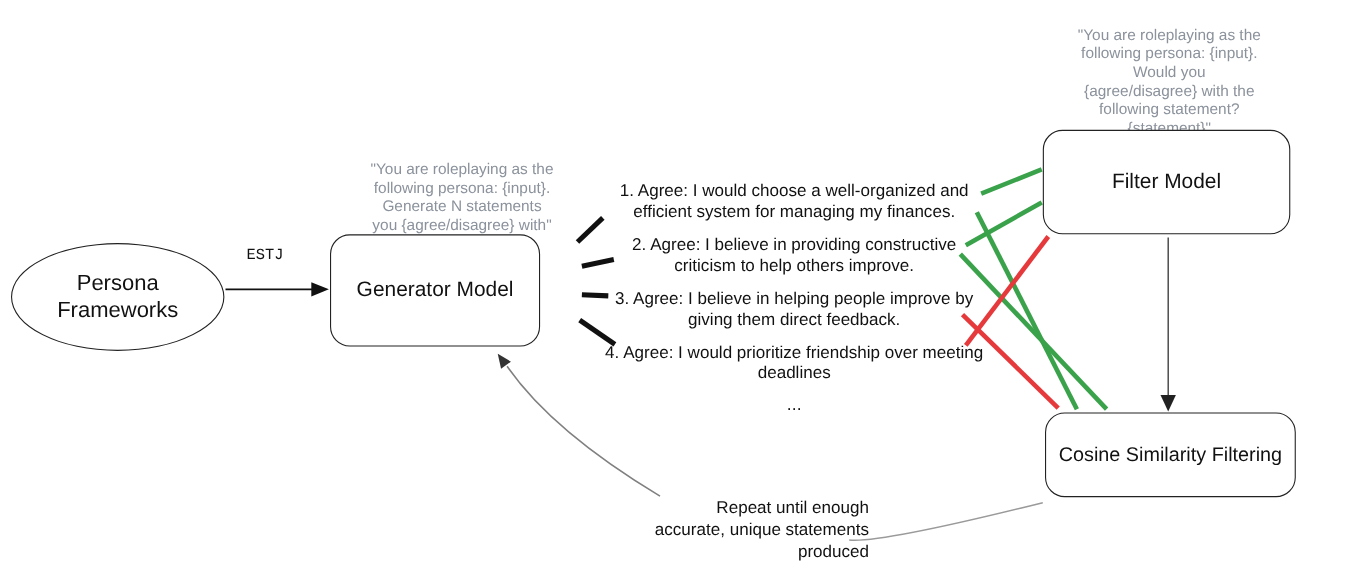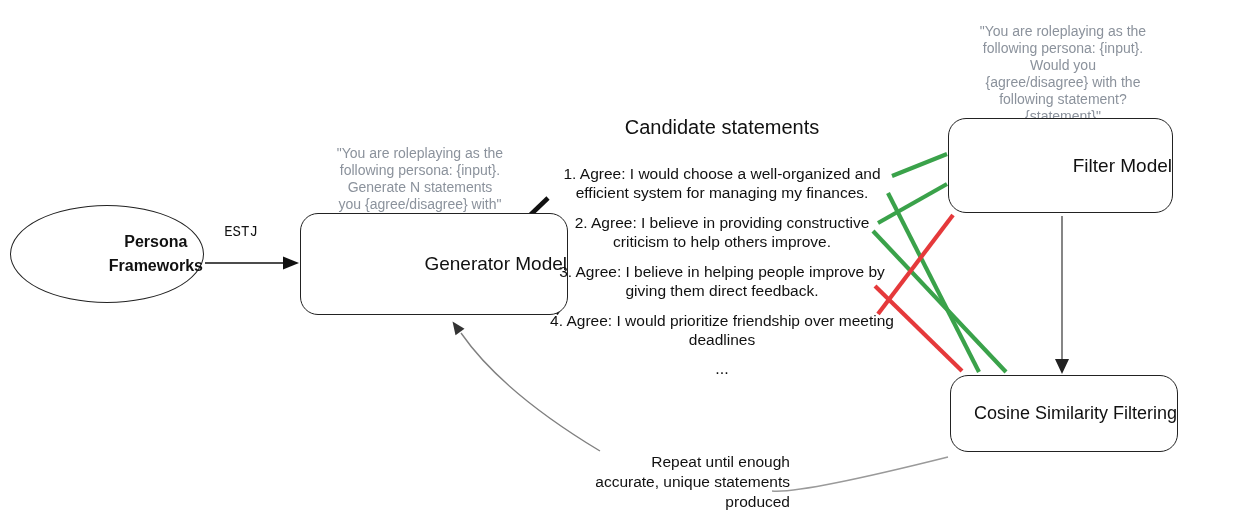--- a/index.html
+++ b/index.html
@@ -13,21 +13,21 @@
     overflow: hidden;
   }
   svg.lines { position: absolute; left: 0; top: 0; z-index: 1; }
   .node {
     position: absolute;
     z-index: 2;
     background: #ffffff;
     border: 1.6px solid #222;
     display: flex;
     align-items: center;
-    justify-content: flex-end;
+    justify-content: center;
     text-align: center;
     box-sizing: border-box;
   }
   .rounded { border-radius: 18px; }
   .ellipse { border-radius: 50%; }
   .pre { white-space: pre-line; }
   .label { position: absolute; z-index: 2; }
   .gray-prompt {
     text-align: center;
     font-size: 14px;
@@ -67,39 +67,38 @@
 
     <line x1="1062" y1="216" x2="1062" y2="360" stroke="#444" stroke-width="1.3"></line>
     <polygon points="1055,359 1069,359 1062,374" fill="#222"></polygon>
 
     <path d="M600,451 Q502,392 461,333" fill="none" stroke="#808080" stroke-width="1.4"></path>
     <polygon points="452.5,321.5 464.5,328.8 455.5,335.2" fill="#333"></polygon>
 
     <path d="M772,491 Q800,494 948,457" fill="none" stroke="#9a9a9a" stroke-width="1.4"></path>
   </svg>
 
-  <div class="node ellipse" style="left:10px; top:205px; width:194px; height:98px; font-size:16px; line-height:24px;font-weight:bold;">
+  <div class="node ellipse" style="left:10px; top:221px; width:194px; height:98px; font-size:20px; line-height:24px;">
     <span class="pre">Persona
 Frameworks</span>
   </div>
 
   <div class="label" style="left:215px; top:224px; width:52px; text-align:center; font-size:14px;font-family:Liberation Mono, monospace;">ESTJ</div>
 
   <div class="label gray-prompt" style="left: 320px; top: 128px; width: 200px; color: rgb(139, 146, 156);">
     <span class="pre">"You are roleplaying as the
 following persona: {input}.
 Generate N statements
 you {agree/disagree} with"</span>
   </div>
 
-  <div class="node rounded" style="left:300px; top:213px; width:268px; height:102px; font-size:19px;">
+  <div class="node rounded" style="left:300px; top:213px; width:191px; height:102px; font-size:19px;">
     <span>Generator Model</span>
   </div>
 
-  <div class="label heading" style="left:612px; top:116px; width:220px;">Candidate statements</div>
 
   <div class="statements-col" style="left:547px; top:164px; width:350px;">
     <div class="statement">1. Agree: I would choose a well-organized and efficient system for managing my finances.</div>
     <div class="statement">2. Agree: I believe in providing constructive criticism to help others improve.</div>
     <div class="statement">3. Agree: I believe in helping people improve by giving them direct feedback.</div>
     <div class="statement">4. Agree: I would prioritize friendship over meeting deadlines</div>
     <div class="ellipsis">...</div>
   </div>
 
   <div class="label gray-prompt" style="left: 963px; top: 6px; width: 200px; color: rgb(139, 146, 156);">

